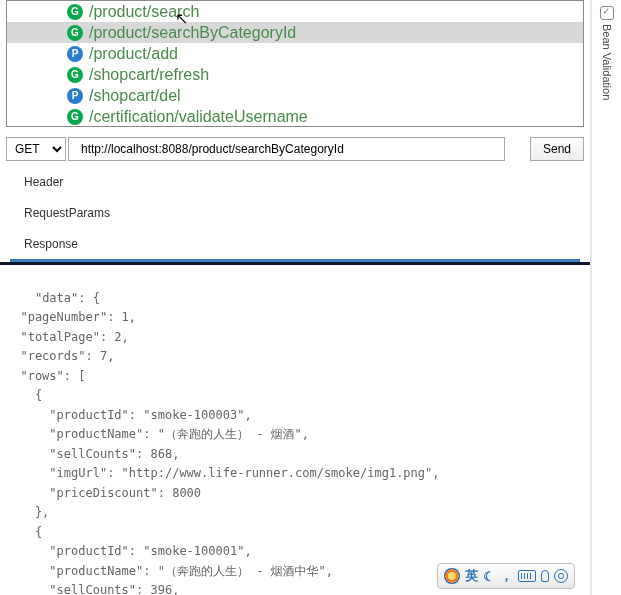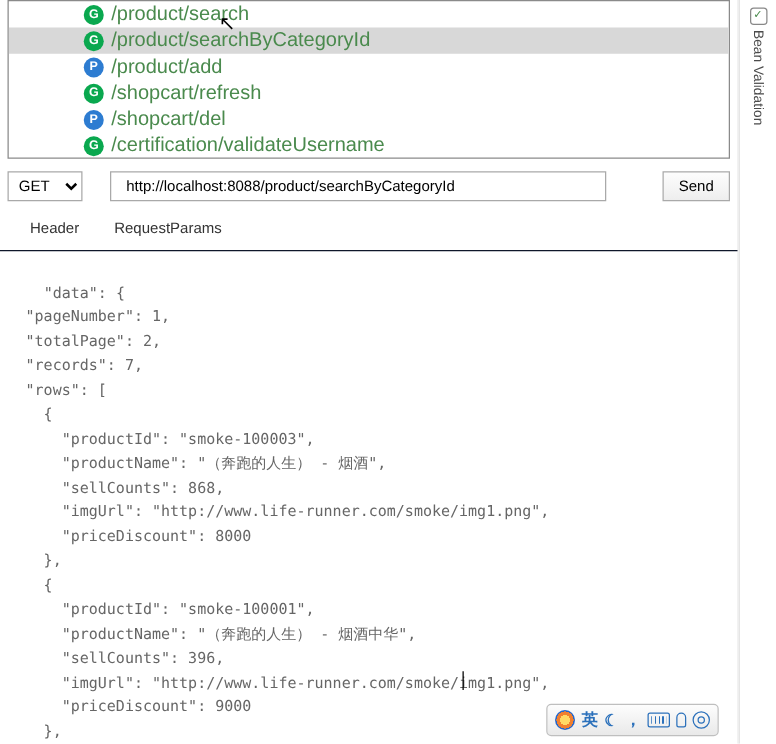--- a/index.html
+++ b/index.html
@@ -51,21 +51,21 @@
 .endpoint-path { color: #4a8a4d; font-size: 16px; }
 .cursor-glyph {
   position: absolute;
   left: 175px; top: 9px;
   font-size: 16px;
   color: #000;
   pointer-events: none;
 }
 .request-bar {
   display: flex;
-  gap: 22px;
+  gap: 2px;
   padding: 4px 6px 6px 6px;
 }
 .method-select {
   width: 60px;
   height: 24px;
   border: 1px solid #a9a9a9;
   background: #fff;
   font-size: 12px;
   padding: 2px 4px;
 }
@@ -82,21 +82,22 @@
   height: 24px;
   border: 1px solid #a9a9a9;
   background: linear-gradient(#fdfdfd,#eee);
   font-size: 12px;
   cursor: pointer;
   margin-left: 23px;
 }
 .tabs-bar {
   display: flex;
   padding: 2px 10px 0 10px;
-  border-bottom: 1px solid #0f172a;
+  border-bottom: 3px solid #0f172a;
+  flex-direction: column;
 }
 .tab {
   padding: 6px 14px 8px 14px;
   font-size: 12px;
   color: #333;
   cursor: pointer;
   border-bottom: 3px solid transparent;
 }
 .tab.active {
   border-bottom: 3px solid #3d7fc1;
@@ -234,20 +235,21 @@
     <select class="method-select">
       <option>GET</option>
     </select>
     <input class="url-input" type="text" value="http://localhost:8088/product/searchByCategoryId" style="">
     <button class="send-button">Send</button>
   </div>
 
   <div class="tabs-bar" id="tabs">
       <div class="tab">Header</div>
       <div class="tab">RequestParams</div>
+      <div class="tab active">Response</div>
     </div>
 
   <div class="response-body">
     <span>"data": {
   "pageNumber": 1,
   "totalPage": 2,
   "records": 7,
   "rows": [
     {
       "productId": "smoke-100003",

